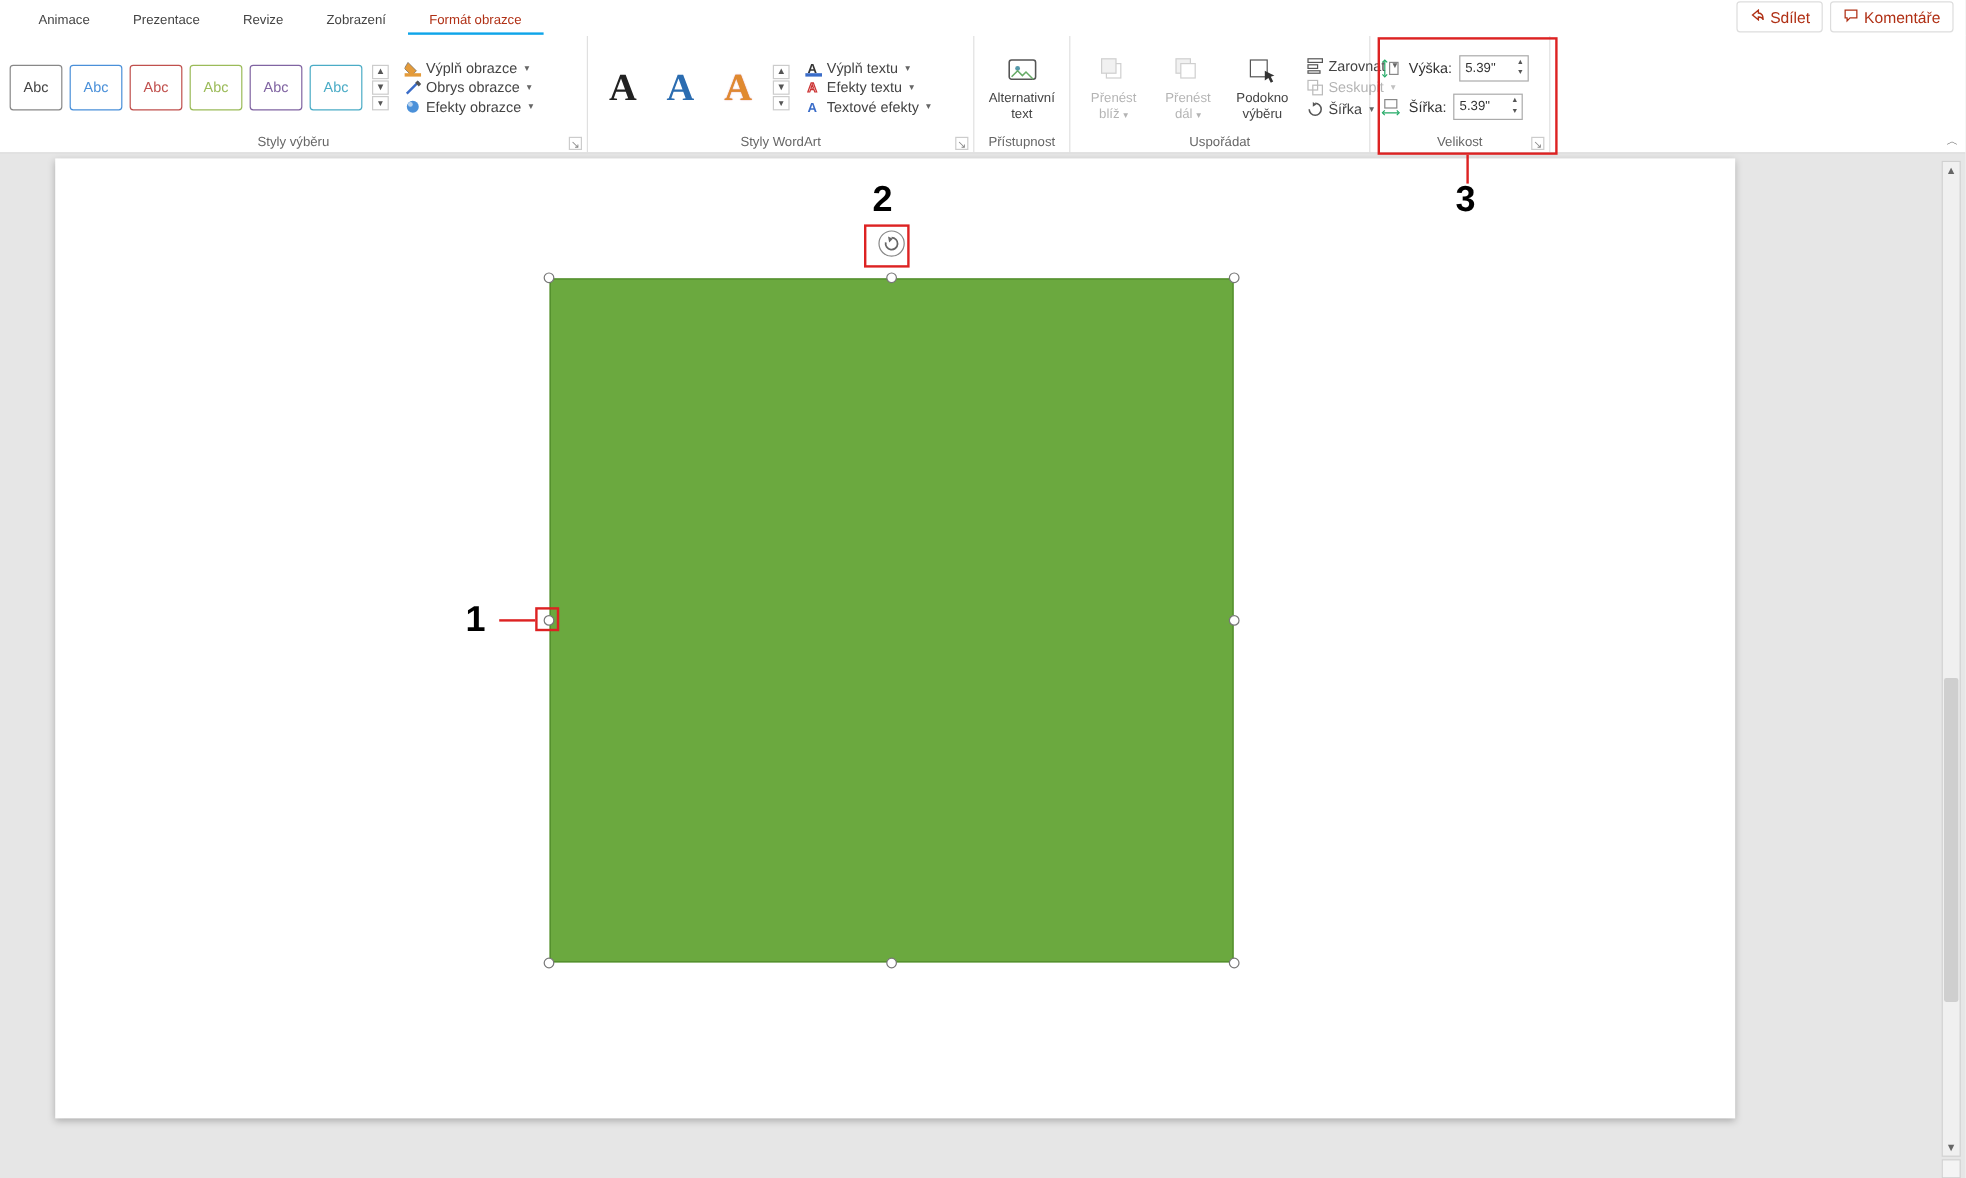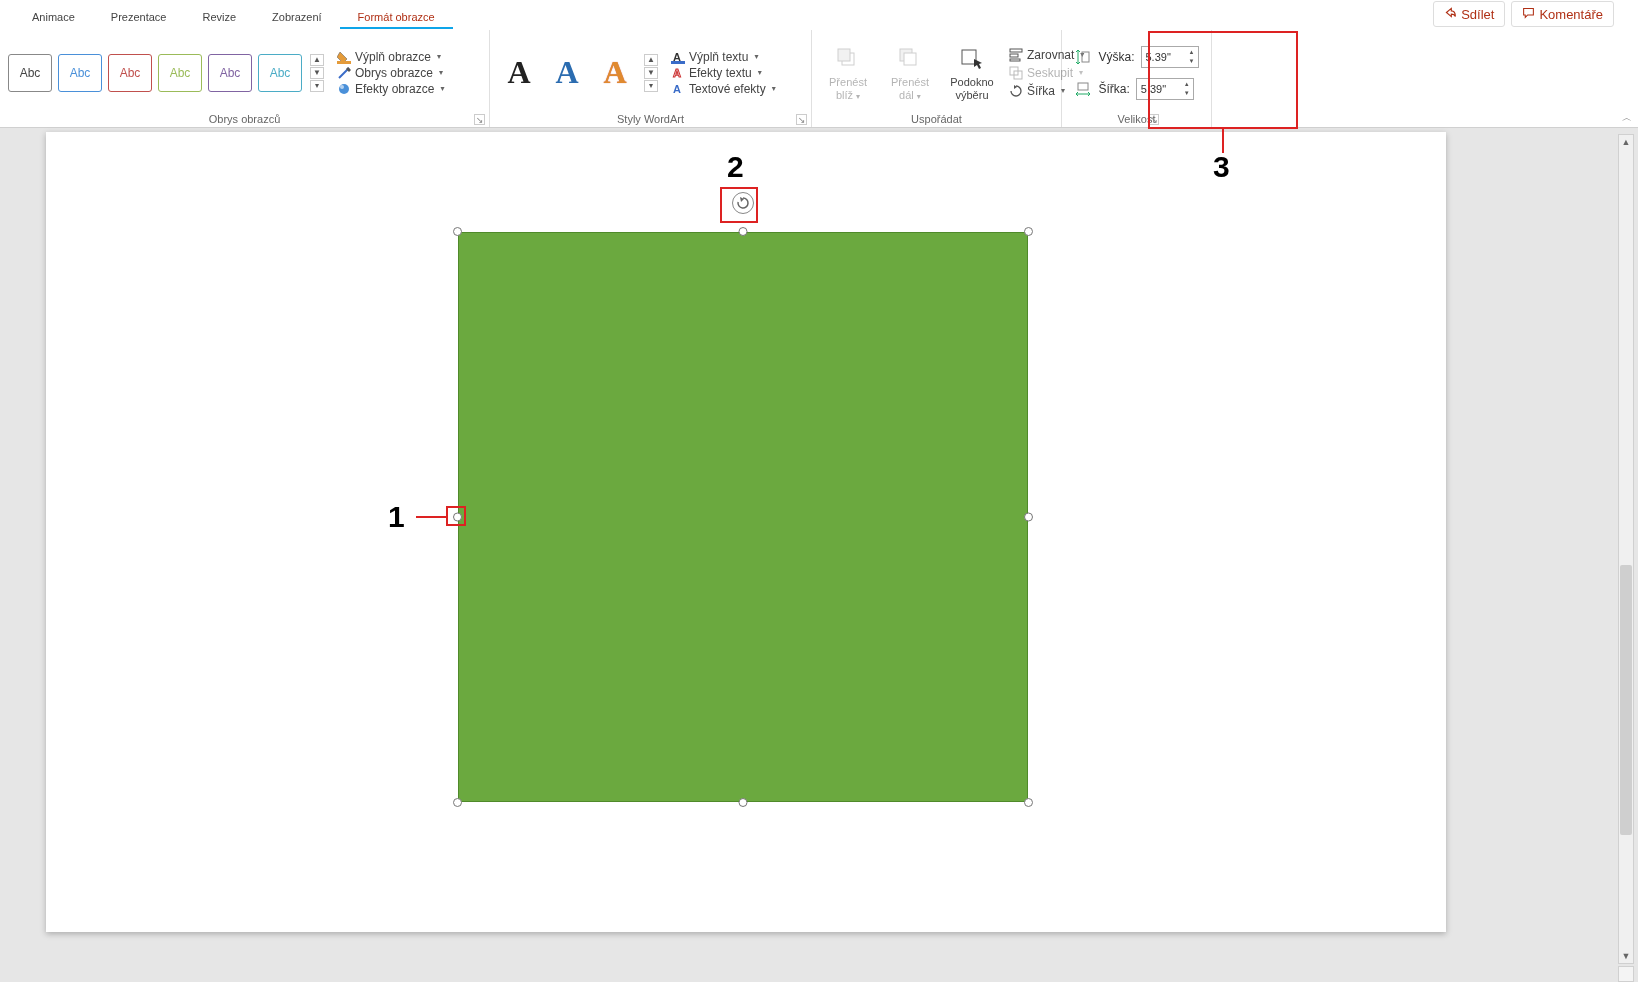--- a/index.html
+++ b/index.html
@@ -5,21 +5,21 @@
   * { box-sizing: border-box; margin: 0; padding: 0; font-family: "Segoe UI", Tahoma, sans-serif; }
   body { background: #e6e6e6; width: 1638px; height: 982px; overflow: hidden; position: relative; }
 
   
   .tabs { display: flex; align-items: flex-end; height: 30px; padding-left: 14px; background: #fff; border-bottom: 1px solid #fff; }
   .tab { font-size: 11px; color: #444; padding: 6px 18px; cursor: pointer; }
   .tab.active { color: #b03015; border-bottom: 2px solid #0ea5e9; padding-bottom: 4px; font-weight: 400; }
   .tabs-spacer { flex: 1; }
   .share-btn, .comments-btn { font-size: 13px; padding: 4px 10px; border: 1px solid #ddd; border-radius: 3px; margin: 2px 4px; color: #b03015; display:flex; align-items:center; gap:4px; cursor:pointer; background:#fff;}
   .share-btn { margin-right: 2px; text-align: right; }
-  .comments-btn { margin-right: 24px; }
+  .comments-btn { margin-right: 10px; }
 
   
   .ribbon { background: #fff; height: 98px; display: flex; border-bottom: 1px solid #d0d0d0; position: relative;}
   .group { border-right: 1px solid #e0e0e0; padding: 4px 8px 2px 8px; display:flex; flex-direction:column; justify-content:space-between; }
   .group-body { display:flex; align-items:center; gap:6px; flex:1;}
   .group-label { font-size: 11px; color: #666; text-align:center; padding: 2px 0 0 0; position:relative;}
   .group-launcher { position:absolute; right:-4px; bottom:0; font-size:9px; color:#888; border:1px solid #ccc; width:11px;height:11px;display:flex;align-items:center;justify-content:center;}
 
   
   .style-abc { width: 44px; height: 38px; border:1px solid #888; border-radius:3px; display:flex;align-items:center;justify-content:center; font-size:12px; color:#444; cursor:pointer;}
@@ -150,21 +150,21 @@
                 <circle cx="7" cy="7" r="5" fill="#4a90d9"></circle>
                 <circle cx="5" cy="5" r="2" fill="#fff" opacity=".6"></circle>
               </svg>
             </span>
           <span>Efekty obrazce</span>
           <span class="dd">▾</span>
         </div>
       </div>
     </div>
     <div class="group-label">
-      <span>Obrys obrazců</span>
+      <span>Styly výběru</span>
       <span class="group-launcher">↘</span>
     </div>
   </div>
 
   <div class="group" style="width:322px;">
     <div class="group-body">
       <div class="wa black">A</div>
       <div class="wa blue">A</div>
       <div class="wa orange">A</div>
       <div class="gallery-chevs">
@@ -202,20 +202,38 @@
           <span class="dd">▾</span>
         </div>
       </div>
     </div>
     <div class="group-label">
       <span>Styly WordArt</span>
       <span class="group-launcher">↘</span>
     </div>
   </div>
 
+  <div class="group" style="width:80px;">
+    <div class="group-body" style="justify-content:center;">
+      <div class="big-btn">
+        <span class="bicon">
+          <svg width="26" height="26" viewBox="0 0 26 26">
+              <rect x="2" y="4" width="22" height="16" rx="2" fill="none" stroke="#555" stroke-width="1.3"></rect>
+              <circle cx="9" cy="11" r="2" fill="#59a"></circle>
+              <path d="M4 18l5-5 4 4 3-3 6 6" fill="none" stroke="#6a6" stroke-width="1.3"></path>
+            </svg>
+        </span>
+        <span class="lbl">
+          <span>Alternativní</span><br>
+          <span>text</span>
+        </span>
+      </div>
+    </div>
+    <div class="group-label">Přístupnost</div>
+  </div>
 
   <div class="group" style="width:250px;">
     <div class="group-body">
       <div class="big-btn disabled">
         <span class="bicon">
             <svg width="24" height="24">
               <rect x="6" y="6" width="12" height="12" fill="#fff" stroke="#888"></rect>
               <rect x="2" y="2" width="12" height="12" fill="#ddd" stroke="#888"></rect>
             </svg>
           </span>
@@ -269,21 +287,21 @@
               </svg>
             </span>
           <span>Šířka</span>
           <span class="dd">▾</span>
         </div>
       </div>
     </div>
     <div class="group-label">Uspořádat</div>
   </div>
 
-  <div class="group" style="width:150px;align-items:center;">
+  <div class="group" style="width:150px;">
     <div class="group-body" style="flex-direction:column;align-items:flex-start;justify-content:center;gap:6px;">
       <div class="size-row">
         <span class="sicon">
             <svg width="16" height="16">
               <path d="M3 2v12M1 3l2-2 2 2M1 13l2 2 2-2" stroke="#2a6" fill="none"></path>
               <rect x="7" y="3" width="7" height="10" fill="none" stroke="#888"></rect>
             </svg>
           </span>
         <span>Výška:</span>
         <div class="size-input">

